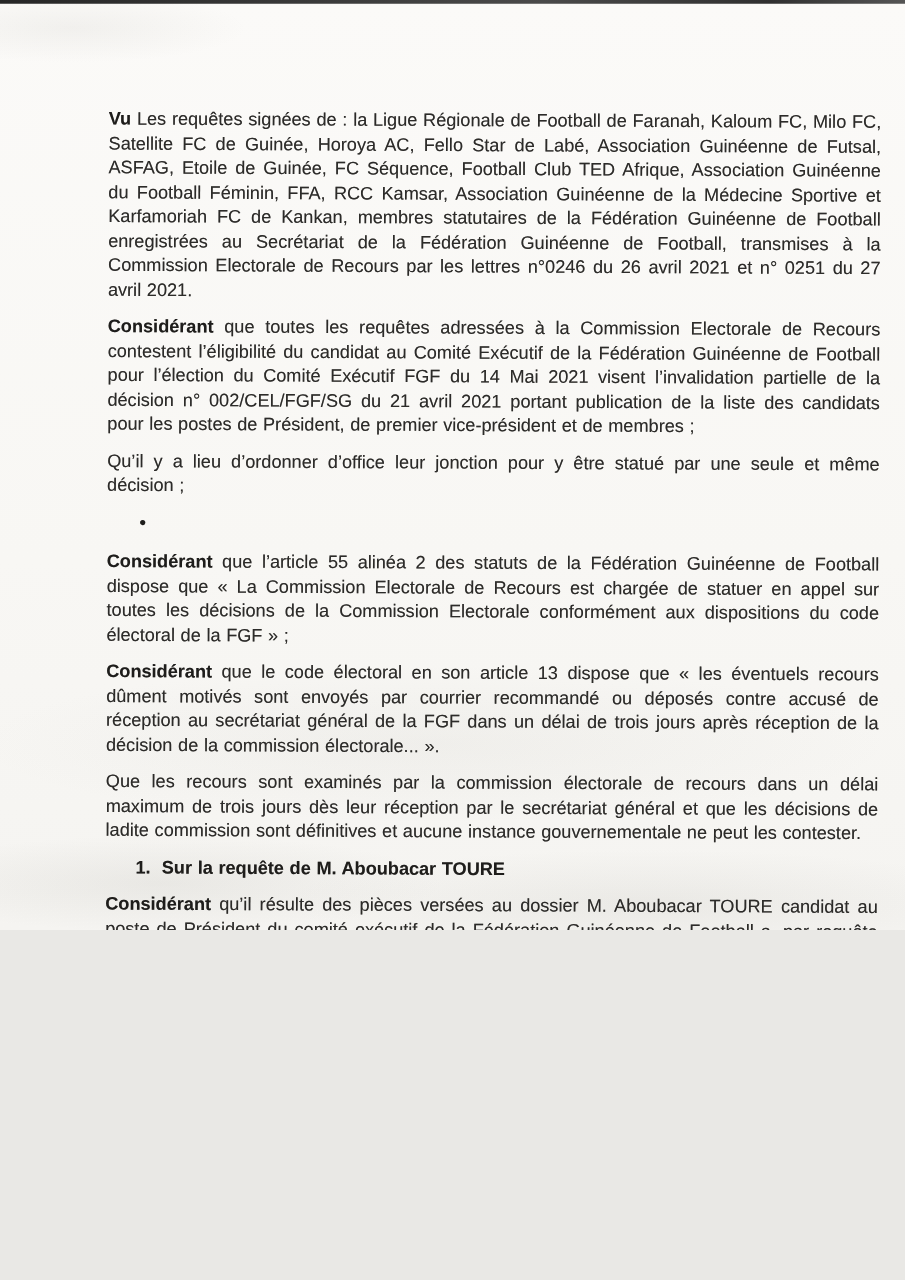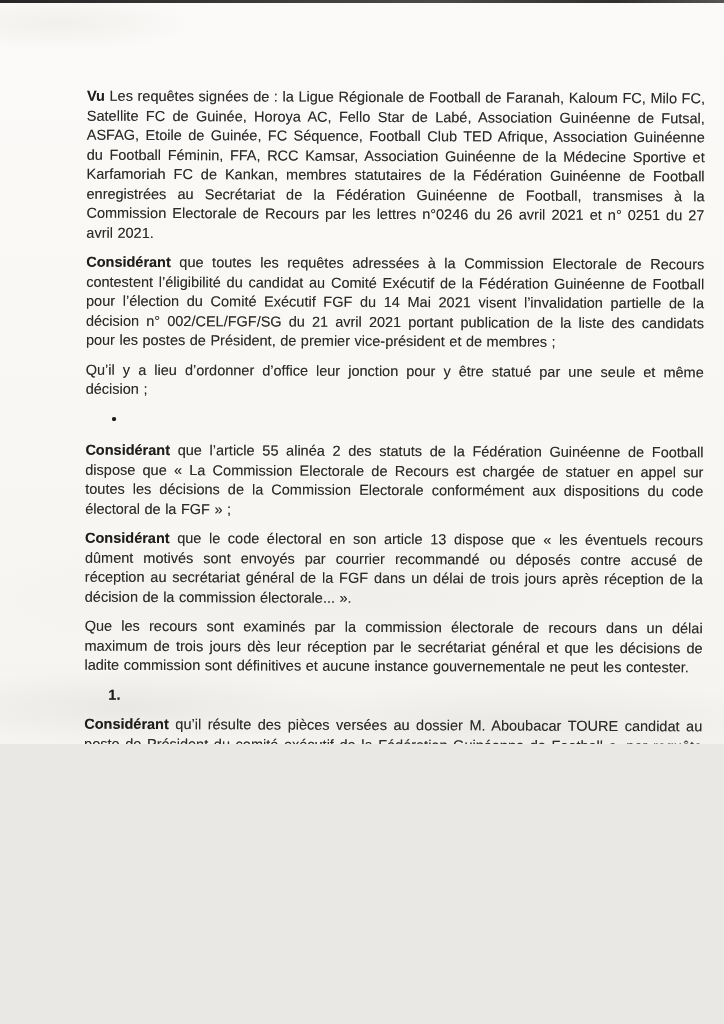--- a/index.html
+++ b/index.html
@@ -96,20 +96,21 @@
     <p class="para"><b class="lead">Considérant</b>
       <span>que l’article 55 alinéa 2 des statuts de la Fédération Guinéenne de Football dispose que «&nbsp;La Commission Electorale de Recours est chargée de statuer en appel sur toutes les décisions de la Commission Electorale conformément aux dispositions du code électoral de la FGF&nbsp;»&nbsp;;</span></p>
 
     <p class="para"><b class="lead">Considérant</b>
       <span>que le code électoral en son article 13 dispose que «&nbsp;les éventuels recours dûment motivés sont envoyés par courrier recommandé ou déposés contre accusé de réception au secrétariat général de la FGF dans un délai de trois jours après réception de la décision de la commission électorale...&nbsp;».</span></p>
 
     <p class="para"><span>Que les recours sont examinés par la commission électorale de recours dans un délai maximum de trois jours dès leur réception par le secrétariat général et que les décisions de ladite commission sont définitives et aucune instance gouvernementale ne peut les contester.</span></p>
 
     <div class="h-num">
       <span class="marker">1.</span>
+      <span>Sur la requête de M. Aboubacar TOURE</span>
     </div>
 
     <p class="para"><b class="lead">Considérant</b>
       <span>qu’il résulte des pièces versées au dossier M. Aboubacar TOURE candidat au poste de Président du comité exécutif de la Fédération Guinéenne de Football a, par requête (sans numéro), enregistré au secrétariat général de FGF sous le n° 1088 du 22 avril 2021, saisi la Commission Electorale de Recours aux fins d’annulation de la décision (sans précision) de la Commission Electorale et l’invalidation de la candidature de M. Mamadou Antonio SOUARE au poste de Président du comité exécutif de la Fédération Guinéenne de Football pour l’élection du 14 mai 2021. Que la requête est déposée dans le délai imparti conformément à l’article 13 du code électoral de la FGF.</span></p>
 
   </div>
 
   <div class="footer">
     <span>Page</span>
     <b>2</b>

